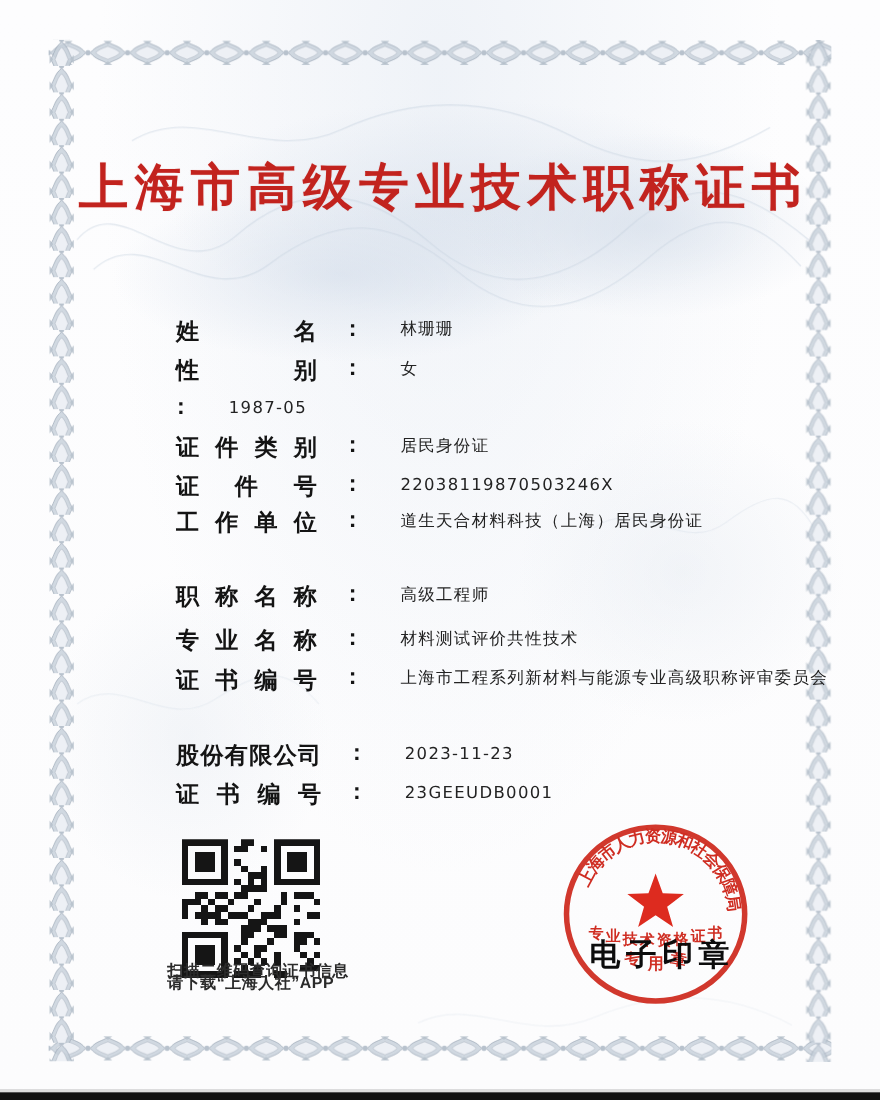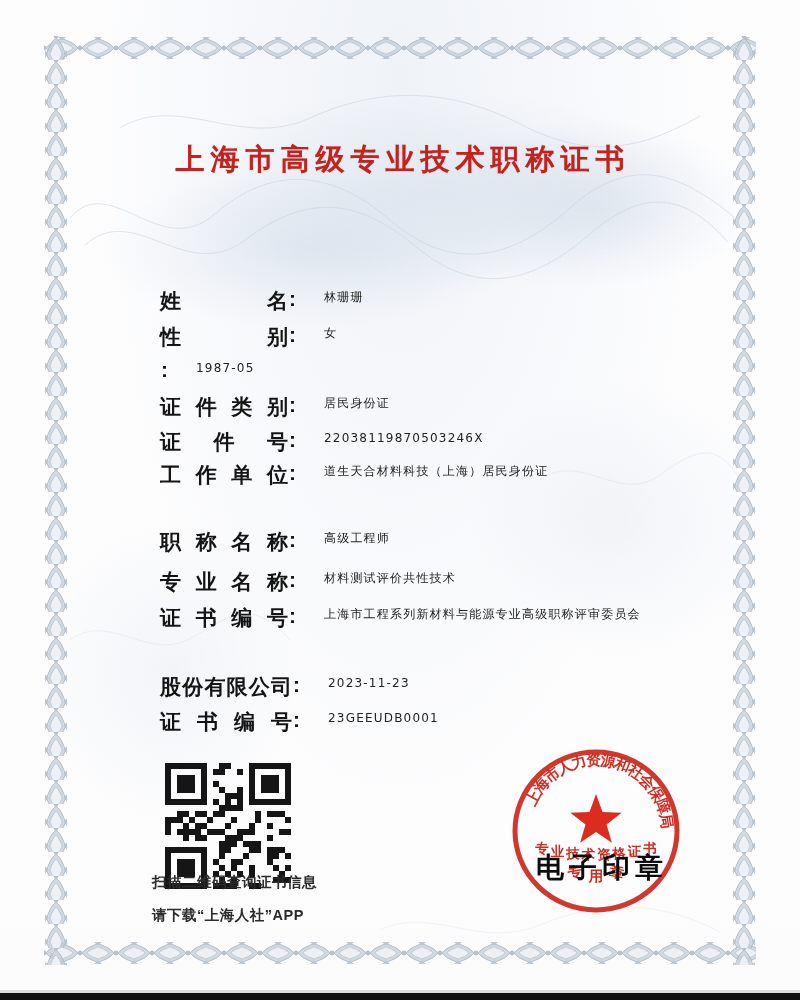--- a/index.html
+++ b/index.html
@@ -15,39 +15,39 @@
   .wm{position:absolute;border-radius:50%;pointer-events:none;}
   .wm1{left:150px;top:90px;width:560px;height:200px;background:radial-gradient(ellipse,rgba(214,223,235,.60) 0%,rgba(214,223,235,0) 70%);}
   .wm2{left:100px;top:170px;width:420px;height:160px;background:radial-gradient(ellipse,rgba(201,213,229,.45) 0%,rgba(201,213,229,0) 70%);}
   .wm3{left:420px;top:120px;width:340px;height:170px;background:radial-gradient(ellipse,rgba(205,216,230,.50) 0%,rgba(205,216,230,0) 70%);}
   .wm4{left:470px;top:380px;width:300px;height:280px;background:radial-gradient(ellipse,rgba(212,221,232,.28) 0%,rgba(212,221,232,0) 70%);}
   .wm5{left:40px;top:520px;width:260px;height:300px;background:radial-gradient(ellipse,rgba(212,221,232,.25) 0%,rgba(212,221,232,0) 70%);}
   svg.wavelayer{position:absolute;left:0;top:0;pointer-events:none;}
 
   .title{
     position:absolute;left:0;top:140px;width:100%;text-align:center;
-    font-size:29px;font-weight:700;color:#c2231e;letter-spacing:6px;text-indent:6px;
+    font-size:45px;font-weight:700;color:#c2231e;letter-spacing:6px;text-indent:6px;
     text-shadow:0 0 1px rgba(194,35,30,.35);
   }
-  .row{position:absolute;left:160px;display:flex;align-items:flex-start;white-space:nowrap;}
+  .row{position:absolute;left:160px;display:flex;align-items:flex-start;white-space:nowrap;gap:28px;}
   .lbl{
     display:inline-block;width:128px;font-size:21px;font-weight:700;color:#141414;
     text-align:justify;text-align-last:justify;letter-spacing:0;
   }
   .colon{font-size:21px;font-weight:700;color:#141414;margin-left:1px;}
   .val{
-    margin-left:28px;font-size:12px;color:#232323;padding-top:1px;
+    margin-left:12px;font-size:15px;color:#232323;padding-top:1px;
     font-family:"DejaVu Sans","Liberation Sans",sans-serif;
     letter-spacing:1.2px;white-space:normal;max-width:400px;line-height:1.5;
   }
   .row.wide .lbl{width:132px;}
   
   .qrbox{position:absolute;left:165px;top:763px;width:126px;height:126px;}
   .qr-caption{position:absolute;left:152px;font-size:14.5px;font-weight:700;color:#2b2b2b;letter-spacing:.5px;}
-  .qc1{top:906px;}
+  .qc1{top:884px;}
   .qc2{top:873px;}
   
   .sealwrap{position:absolute;left:496px;top:731px;width:200px;height:200px;}
   .eseal{
     position:absolute;left:536px;top:849px;font-size:28px;font-weight:700;color:#0c0c0c;
     letter-spacing:5px;font-family:"Liberation Sans",sans-serif;
   }
   .edge-strip{position:absolute;left:0;bottom:0;width:800px;height:7px;background:#101010;}
   .edge-soft{position:absolute;left:0;bottom:7px;width:800px;height:3px;background:rgba(160,160,160,.35);}
   .borderband{position:absolute;}

